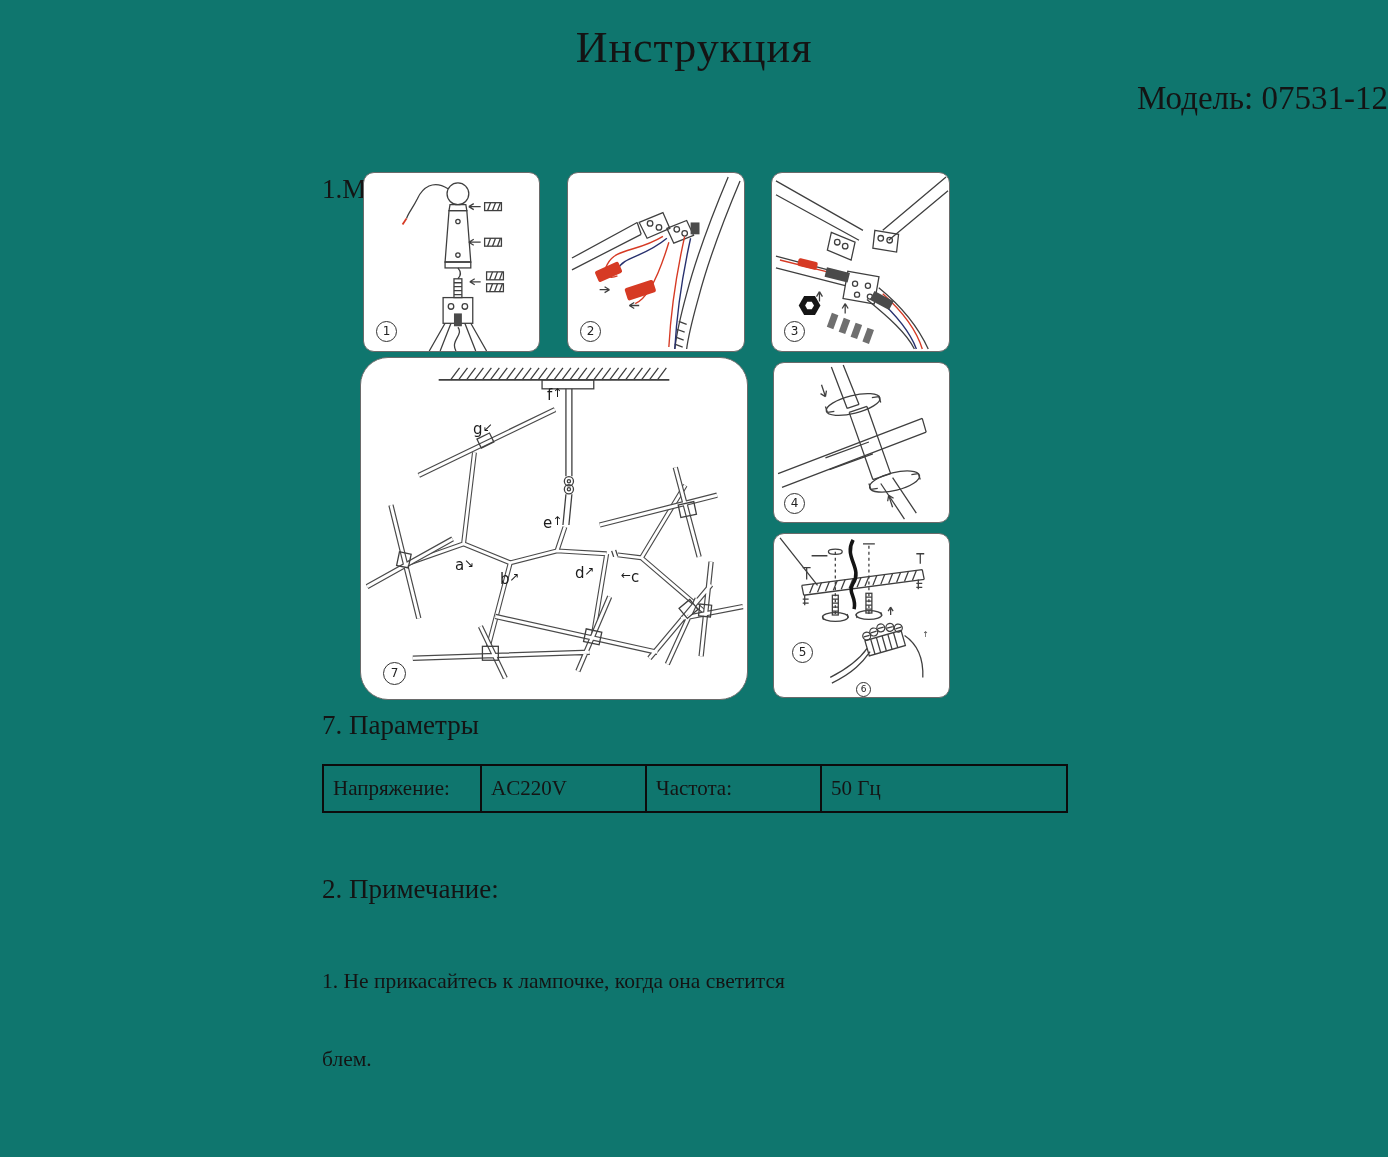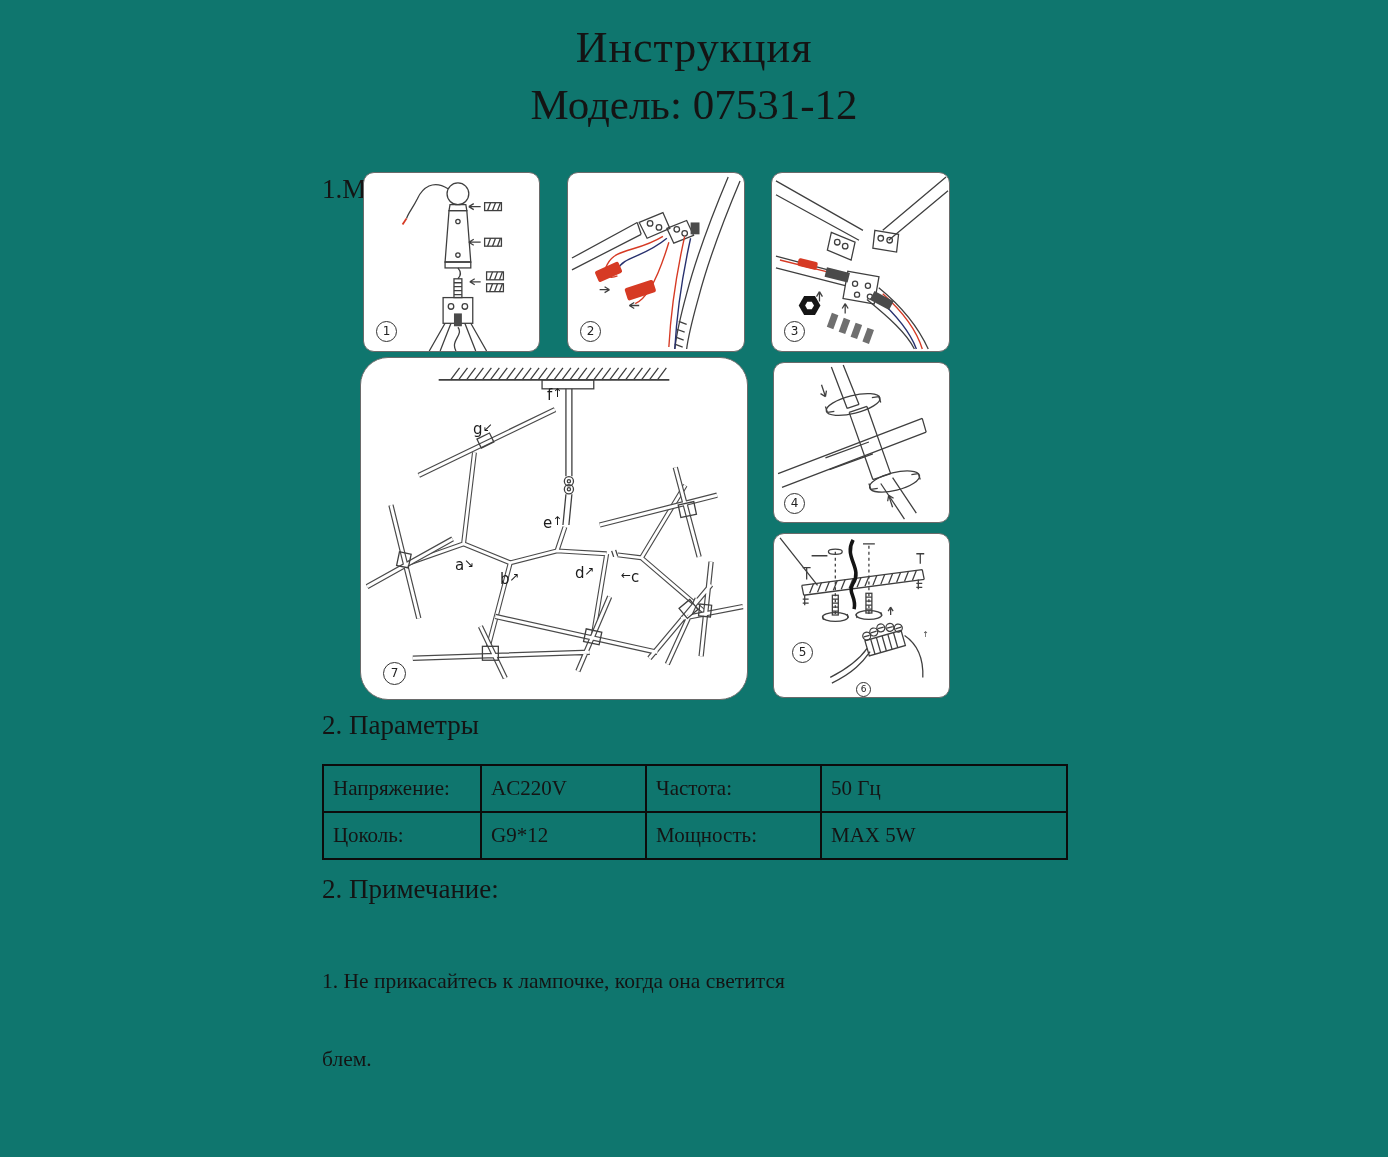--- a/index.html
+++ b/index.html
@@ -1,19 +1,19 @@
 <!DOCTYPE html>
 <html><head>
 <meta charset="utf-8">
 <style>
   html,body{margin:0;padding:0;background:#fff;}
   .page{position:relative;width:1388px;height:1157px;background:#0f766e;overflow:hidden;
         font-family:"Liberation Serif", serif;color:#141414;}
   .title{position:absolute;left:0;right:0;top:22px;text-align:center;font-size:44px;letter-spacing:1px;}
-  .subtitle{position:absolute;left:0;right:0;top:80px;text-align:center;font-size:43px;}
+  .subtitle{position:absolute;left:0;right:0;top:80px;text-align:right;font-size:33px;}
   .h{position:absolute;font-size:27px;}
   .h-montage{left:322px;top:134px;margin-top:40px;}
   .h-params{left:322px;top:710px;}
   .h-notes{left:322px;top:874px;}
   .panel{position:absolute;background:#fff;border:1.6px solid #6a6a6a;border-radius:11px;box-sizing:border-box;}
   .panel svg{display:block;width:100%;height:100%;}
   #panel7{border-radius:28px;}
   .step{position:absolute;width:19px;height:19px;border:1.4px solid #333;border-radius:50%;
         font-family:"DejaVu Sans",sans-serif;font-size:12px;line-height:19px;text-align:center;color:#222;background:#fff;}
   .step-small{width:13px;height:13px;font-size:9px;line-height:13px;border-width:1px;}
@@ -287,42 +287,36 @@
           <path d="M-44,32 C-20,28 -8,20 2,12"></path>
           <path d="M40,6 C50,18 52,34 46,52"></path>
         </g>
       </g>
       <text x="150" y="104" font-family="DejaVu Sans" font-size="8" fill="#3f3f3f">↑</text>
     </svg>
     <div class="step" style="left:18px;top:108px;">5</div>
     <div class="step step-small" style="left:82px;top:148px;">6</div>
   </div>
 
-  <div class="h h-params">2. Параметры</div>
+  <div class="h h-params">7. Параметры</div>
 
   <table class="spec-table">
     <colgroup>
         <col style="width:158px">
         <col style="width:165px">
         <col style="width:175px">
         <col style="width:246px">
       </colgroup>
     <tbody>
         <tr>
       <td>Напряжение:</td>
       <td>AC220V</td>
       <td>Частота:</td>
       <td>50 Гц</td>
     </tr>
-    <tr>
-      <td>Цоколь:</td>
-      <td>G9*12</td>
-      <td>Мощность:</td>
-      <td>MAX 5W</td>
-    </tr>
   </tbody>
     </table>
 
   <div class="h h-notes">2. Примечание:</div>
 
   <div class="notes">
     <div>1. Не прикасайтесь к лампочке, когда она светится</div>
     <div>блем.</div>
     
     

